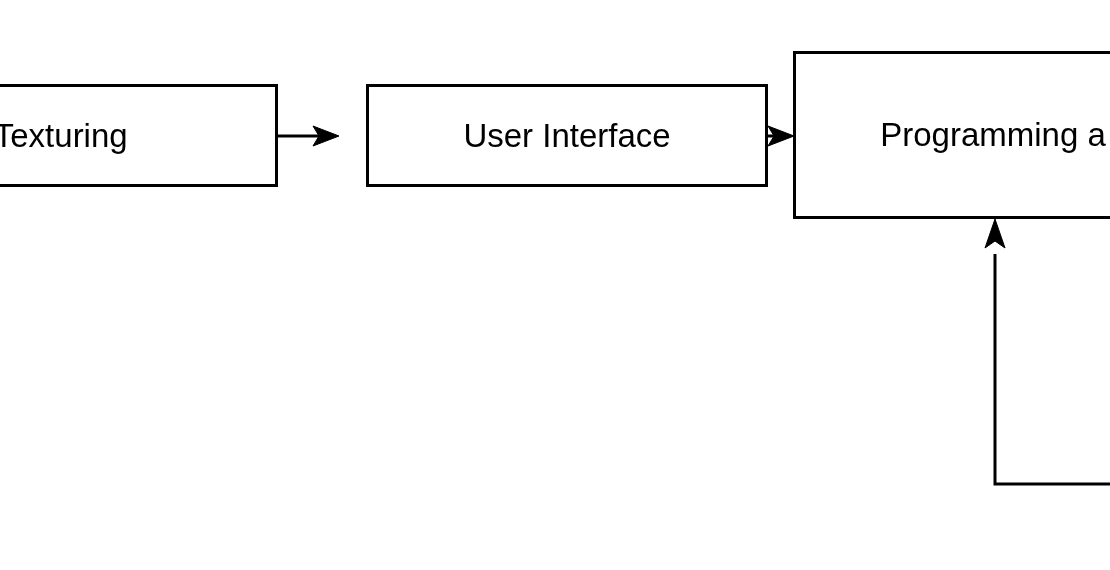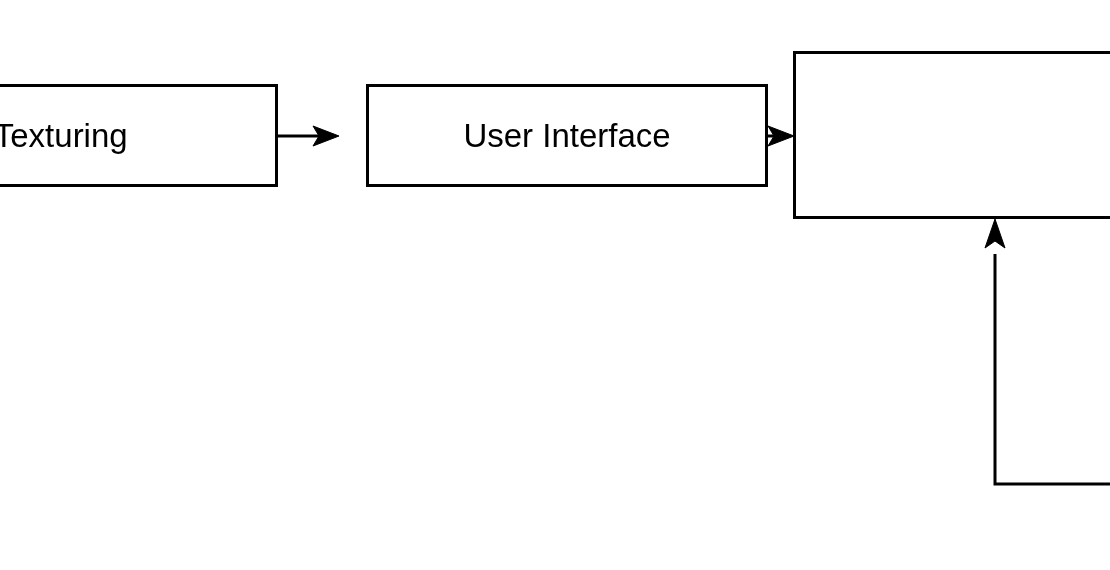--- a/index.html
+++ b/index.html
@@ -99,16 +99,16 @@
 
   <div class="node-box" id="node-modeling-texturing">
     <span class="node-label">le, Texturing</span>
   </div>
 
   <div class="node-box" id="node-user-interface">
     <span class="node-label">User Interface</span>
   </div>
 
   <div class="node-box" id="node-programming-animation">
-    <span class="node-label"><br></span>
+    <span class="node-label"><span>Programming a</span><br></span>
   </div>
 
 </div>
 
 </body></html>

